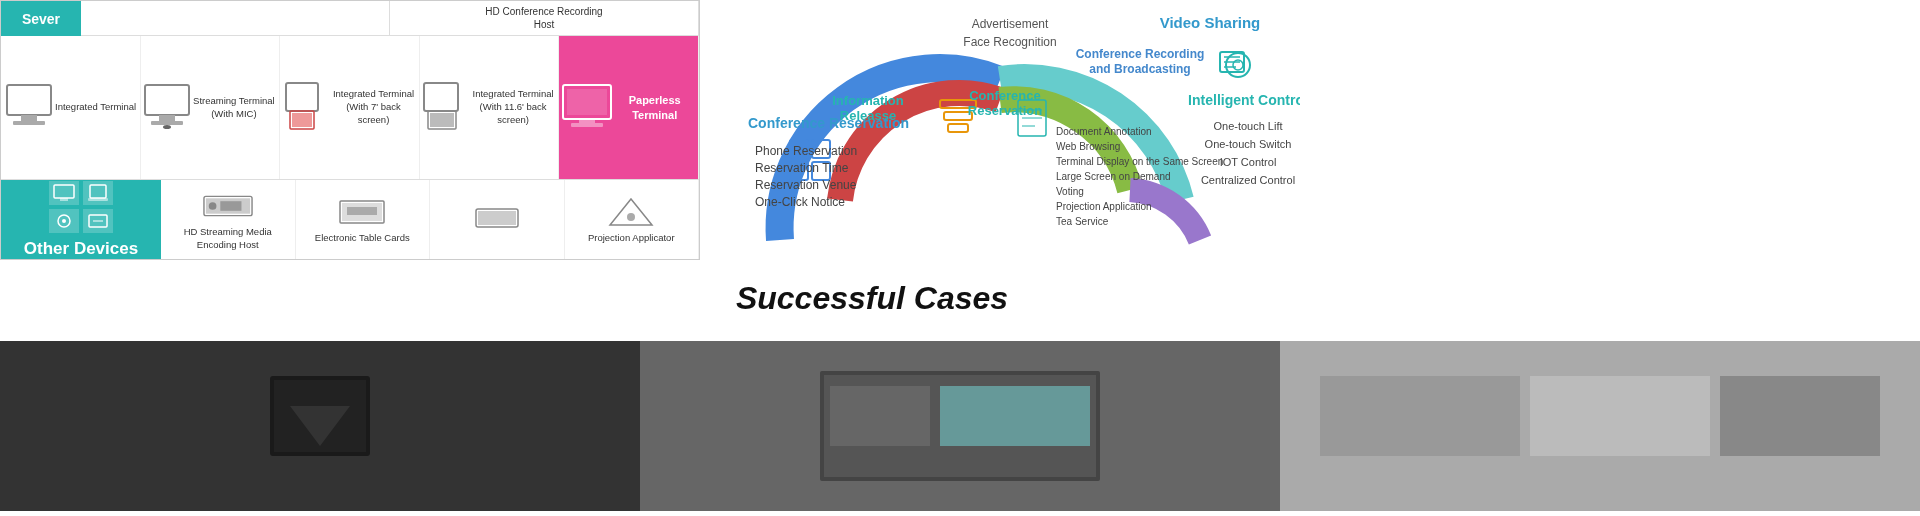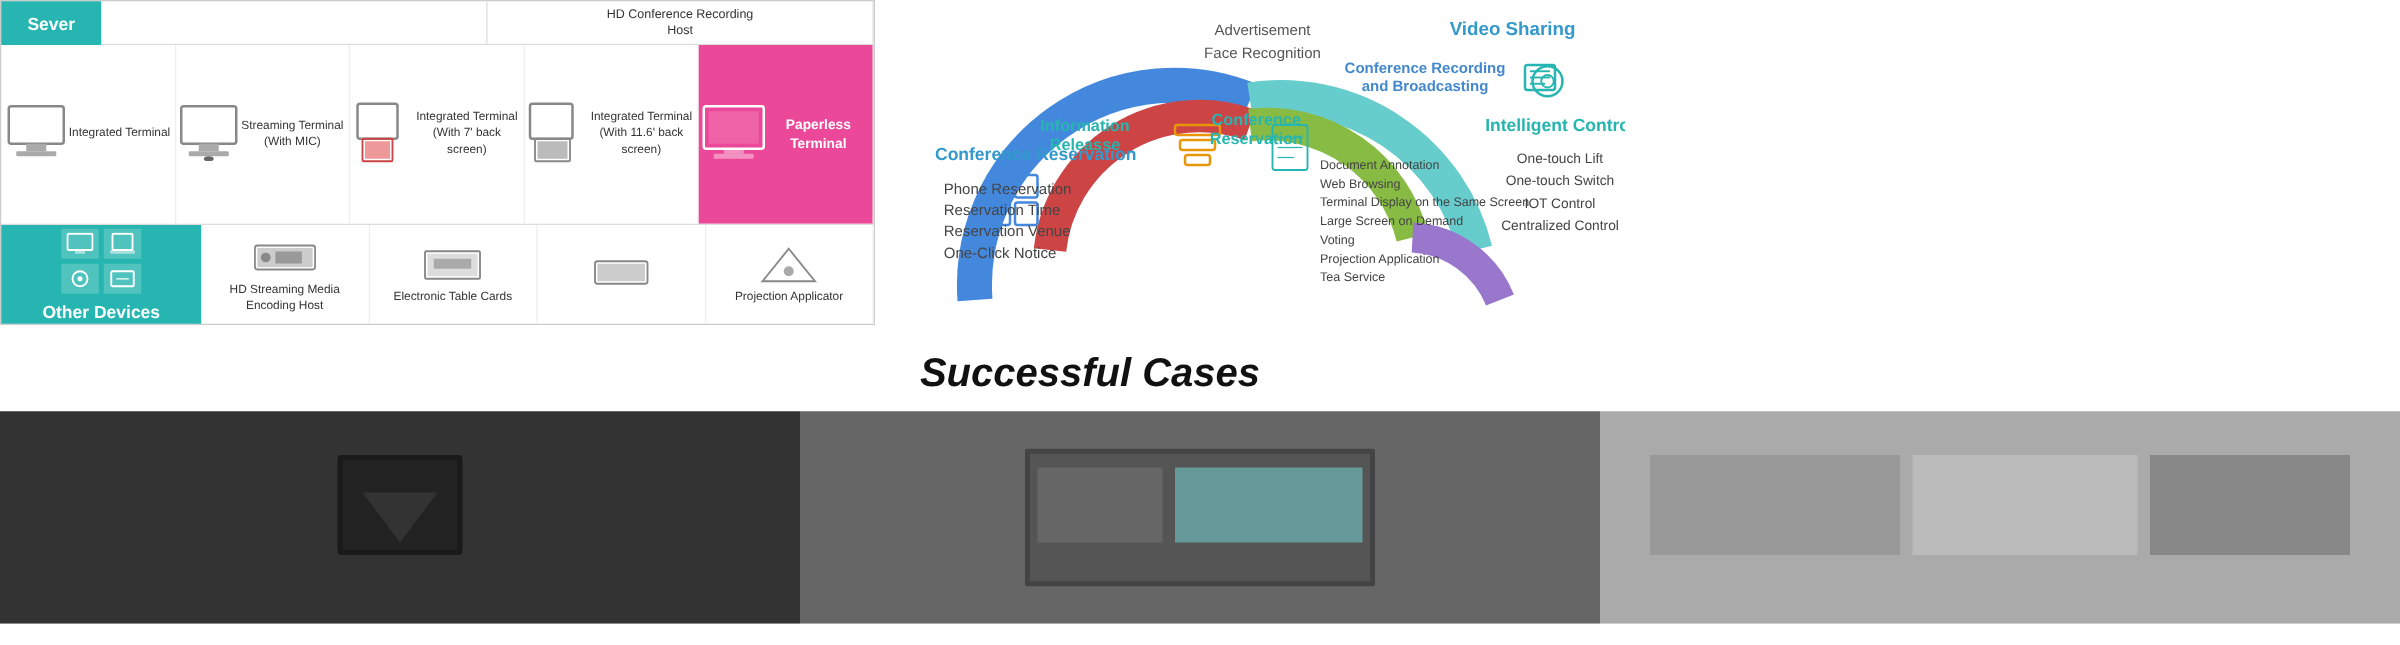--- a/index.html
+++ b/index.html
@@ -2,21 +2,21 @@
 <html><head>
   <meta charset="utf-8">
   <style>
     * { margin: 0; padding: 0; box-sizing: border-box; }
     body { font-family: Arial, sans-serif; background: #fff; width: 1920px; overflow-x: hidden; }
 
     
     .cases-section {
       width: 1744px;
       background: #fff;
-      padding: 20px 0 12px 0;
+      padding: 20px 0 24px 0;
       text-align: center;
     }
     .cases-title {
       font-size: 32px;
       font-weight: 900;
       color: #111;
       font-style: italic;
     }
 
     
@@ -155,21 +155,21 @@
       height: 24px;
       background: rgba(255,255,255,0.2);
       display: flex;
       align-items: center;
       justify-content: center;
     }
 
     .other-dev-label {
       color: #fff;
       font-weight: bold;
-      font-size: 14px;
+      font-size: 17px;
     }
 
     .bottom-device-cells {
       display: flex;
       flex: 1;
     }
 
     .bottom-dev-cell {
       flex: 1;
       display: flex;

